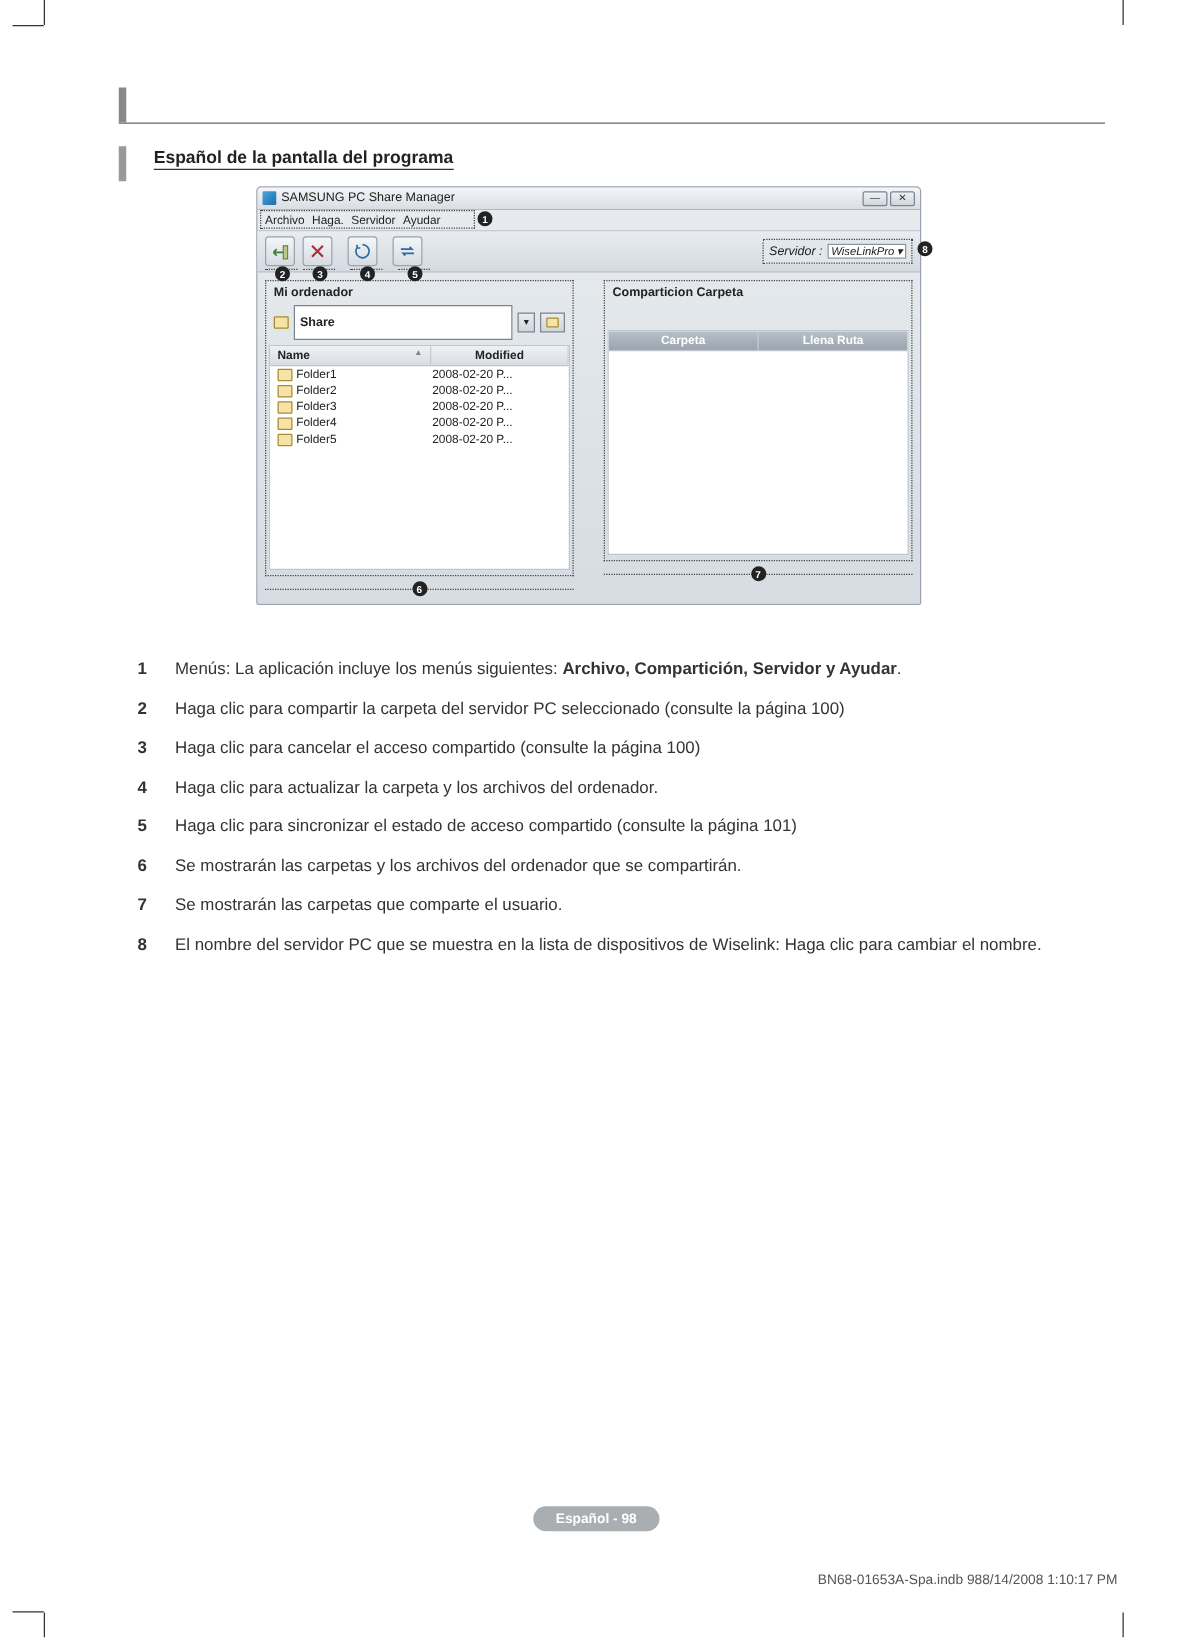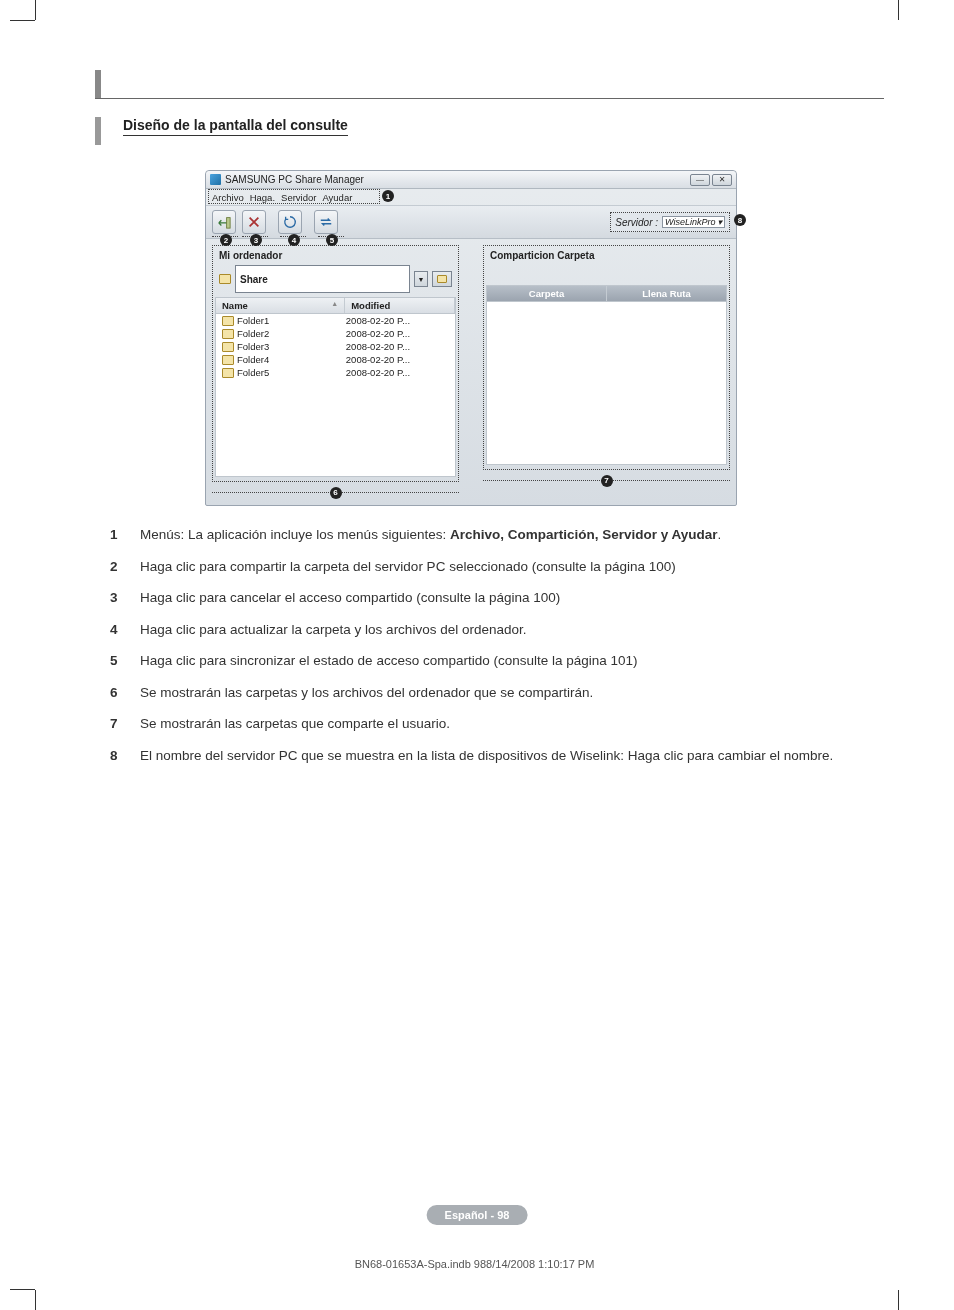--- a/index.html
+++ b/index.html
@@ -12,21 +12,21 @@
   .crop-br { position: absolute; bottom: 0; right: 55px; width: 1px; height: 20px; border-right: 1px solid #333; }
 
   .page { position: absolute; top: 70px; left: 95px; right: 70px; }
   .title-row { display: flex; align-items: stretch; border-bottom: 1px solid #666; }
   .title-bar { width: 6px; background: #888; margin-right: 12px; height: 28px; }
   .page-title { font-size: 20px; font-weight: bold; color: #333; line-height: 28px; }
   .sub-row { display: flex; align-items: flex-start; margin-top: 18px; }
   .sub-bar { width: 6px; background: #999; margin-right: 12px; height: 28px; }
   .subtitle { font-size: 14px; font-weight: bold; border-bottom: 1.5px solid #333; padding-bottom: 2px; margin-left: 10px; }
 
-  .appshot { position: absolute; top: 170px; left: 205px; width: 532px; }
+  .appshot { position: absolute; top: 149px; left: 205px; width: 532px; }
   .app-window { background: linear-gradient(#e8ecef,#d6dce2); border: 1px solid #9aa4b0; border-radius: 4px 4px 2px 2px; font-size: 10px; color: #222; }
   .titlebar { height: 18px; display: flex; align-items: center; padding: 0 4px; background: linear-gradient(#f4f6f8,#d9dee4); border-bottom: 1px solid #b0b8c0; border-radius: 4px 4px 0 0; }
   .titlebar .logo { width: 11px; height: 11px; background: linear-gradient(135deg,#4aa3df,#1d6fa5); margin-right: 4px; border-radius: 1px; }
   .titlebar .spacer { flex: 1; }
   .winbtn { width: 20px; height: 12px; border: 1px solid #7a8490; background: linear-gradient(#f0f2f4,#cfd6dc); margin-left: 2px; border-radius: 2px; display:flex;align-items:center;justify-content:center;font-size:8px;color:#333;}
   .menubar { height: 16px; display: flex; align-items: center; gap: 6px; padding: 0 6px; font-size: 9.5px; color: #222; position: relative; }
   .menubar-outline { border: 1px dotted #444; position: absolute; top: 0; left: 2px; width: 172px; height: 15px; pointer-events: none; }
   .menubar .c1 { position: absolute; left: 176px; top: 1px; }
   .toolbar { height: 34px; background: linear-gradient(#e9edf1,#d4dae0); border-top: 1px solid #c4cbd2; border-bottom: 1px solid #b6bec6; display: flex; align-items: center; padding: 0 6px; position: relative; }
   .tbtn { width: 24px; height: 24px; border: 1px solid #9aa4b0; border-radius: 3px; background: linear-gradient(#f4f6f8,#d6dce2); margin-right: 6px; display:flex;align-items:center;justify-content:center;color:#555; }
@@ -44,55 +44,55 @@
   .path-row { display:flex; align-items:center; gap:4px; margin: 2px 4px 4px; }
   .folder-ico { width:12px;height:10px;border:1px solid #aa8a2a;background:#f4e4a8;border-radius:1px;display:inline-block;}
   .combo { flex:1; border:1px solid #7a8490; height:28px; display:flex; align-items:center; padding:0 4px; background:#fff; font-size:10px; font-weight:bold;}
   .combo-arrow{width:14px;height:16px;border:1px solid #7a8490;background:linear-gradient(#e8ecef,#cfd6dc);display:flex;align-items:center;justify-content:center;font-size:7px;}
   .up-btn{width:20px;height:16px;border:1px solid #7a8490;background:linear-gradient(#e8ecef,#cfd6dc);display:flex;align-items:center;justify-content:center;}
   .grid { border:1px solid #bfc6cd; background:#fff; height:180px; overflow:hidden; }
   .grid-head { display:flex; background:linear-gradient(#eef1f4,#d9dee4); border-bottom:1px solid #bfc6cd; font-size:9.5px; font-weight:bold; }
   .gh { padding:2px 6px; border-right:1px solid #c4cbd2; }
   .gh.name{flex:1.2;position:relative;}
   .gh.name::after{content:"▲";position:absolute;right:6px;top:2px;font-size:7px;color:#888;}
-  .gh.mod{flex:1;}
+  .gh.mod{flex:1;text-align:center;}
   .gh.full{flex:1;}
   .grow { display:flex; font-size:9.5px; padding:1px 6px; }
   .grow .n{flex:1.2;display:flex;align-items:center;gap:3px;}
   .grow .m{flex:1;}
   .bottom-call { text-align:center; position:relative; margin-top:4px; }
   .dotrule{position:absolute;top:6px;left:0;right:0;border-top:1px dotted #444;}
   .bottom-call .callout{position:relative;z-index:1;background:#222;}
 
   .legend { position: absolute; top: 525px; left: 110px; right: 85px; }
   .lrow { display:flex; font-size:13.5px; line-height:1.45; color:#333; margin-bottom:12px; }
   .lnum { width:30px; font-weight:bold; }
   .ltxt { flex:1; }
   .ltxt b { font-weight:bold; }
 
   .page-badge { position:absolute; bottom:85px; left:50%; transform:translateX(-50%); background:#a9aeb3; border-radius:12px; padding:4px 18px; font-size:11px; color:#fff; font-weight:bold; }
-  .footer { position:absolute; bottom:40px; left:55px; right:60px; display:flex; justify-content:center; font-size:11px; color:#555; }
+  .footer { position:absolute; bottom:40px; left:55px; right:60px; display:flex; justify-content:flex-end; font-size:11px; color:#555; }
 </style>
 </head>
 <body>
 
 <div class="crop-tl"></div>
 <div class="crop-tl2"></div>
 <div class="crop-tr"></div>
 <div class="crop-bl"></div>
 <div class="crop-bl2"></div>
 <div class="crop-br"></div>
 
 <div class="page">
   <div class="title-row">
     <div class="title-bar"></div>
   </div>
   <div class="sub-row">
     <div class="sub-bar"></div>
-    <div class="subtitle">Diseño de la pantalla del consulte</div>
+    <div class="subtitle">Español de la pantalla del programa</div>
   </div>
 </div>
 
 <div class="appshot">
   <div class="app-window">
     <div class="titlebar">
       <span class="logo"></span>
       <span>SAMSUNG PC Share Manager</span>
       <span class="spacer"></span>
       <span class="winbtn">—</span>

